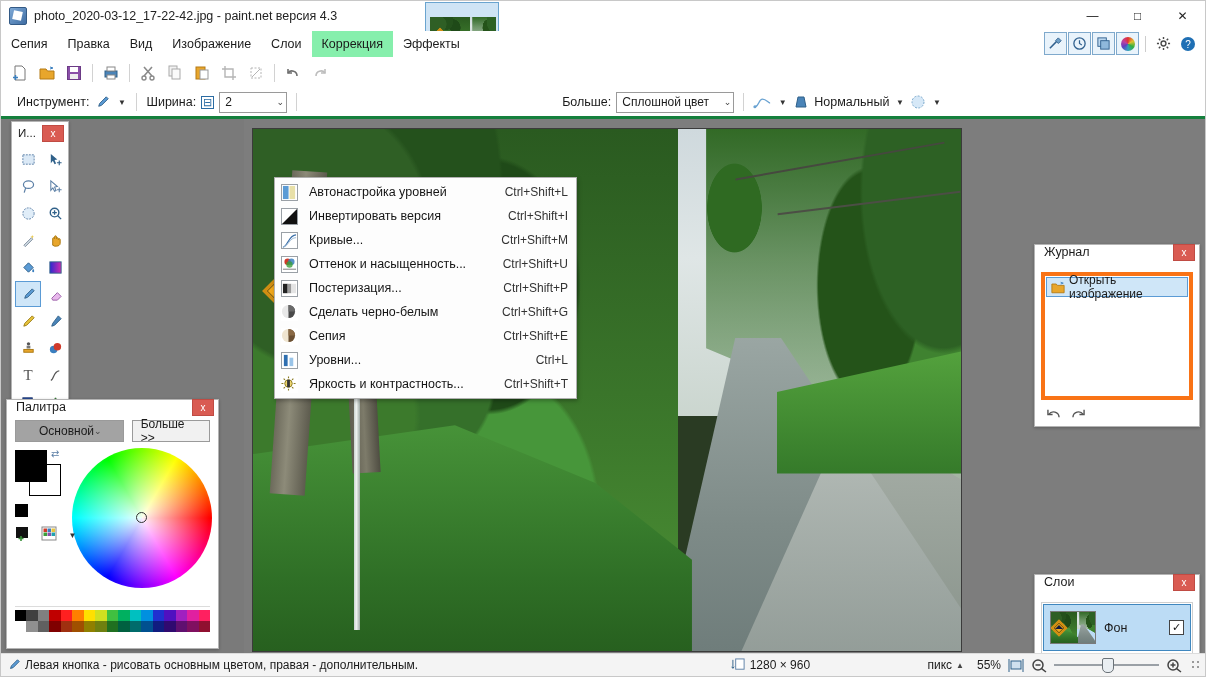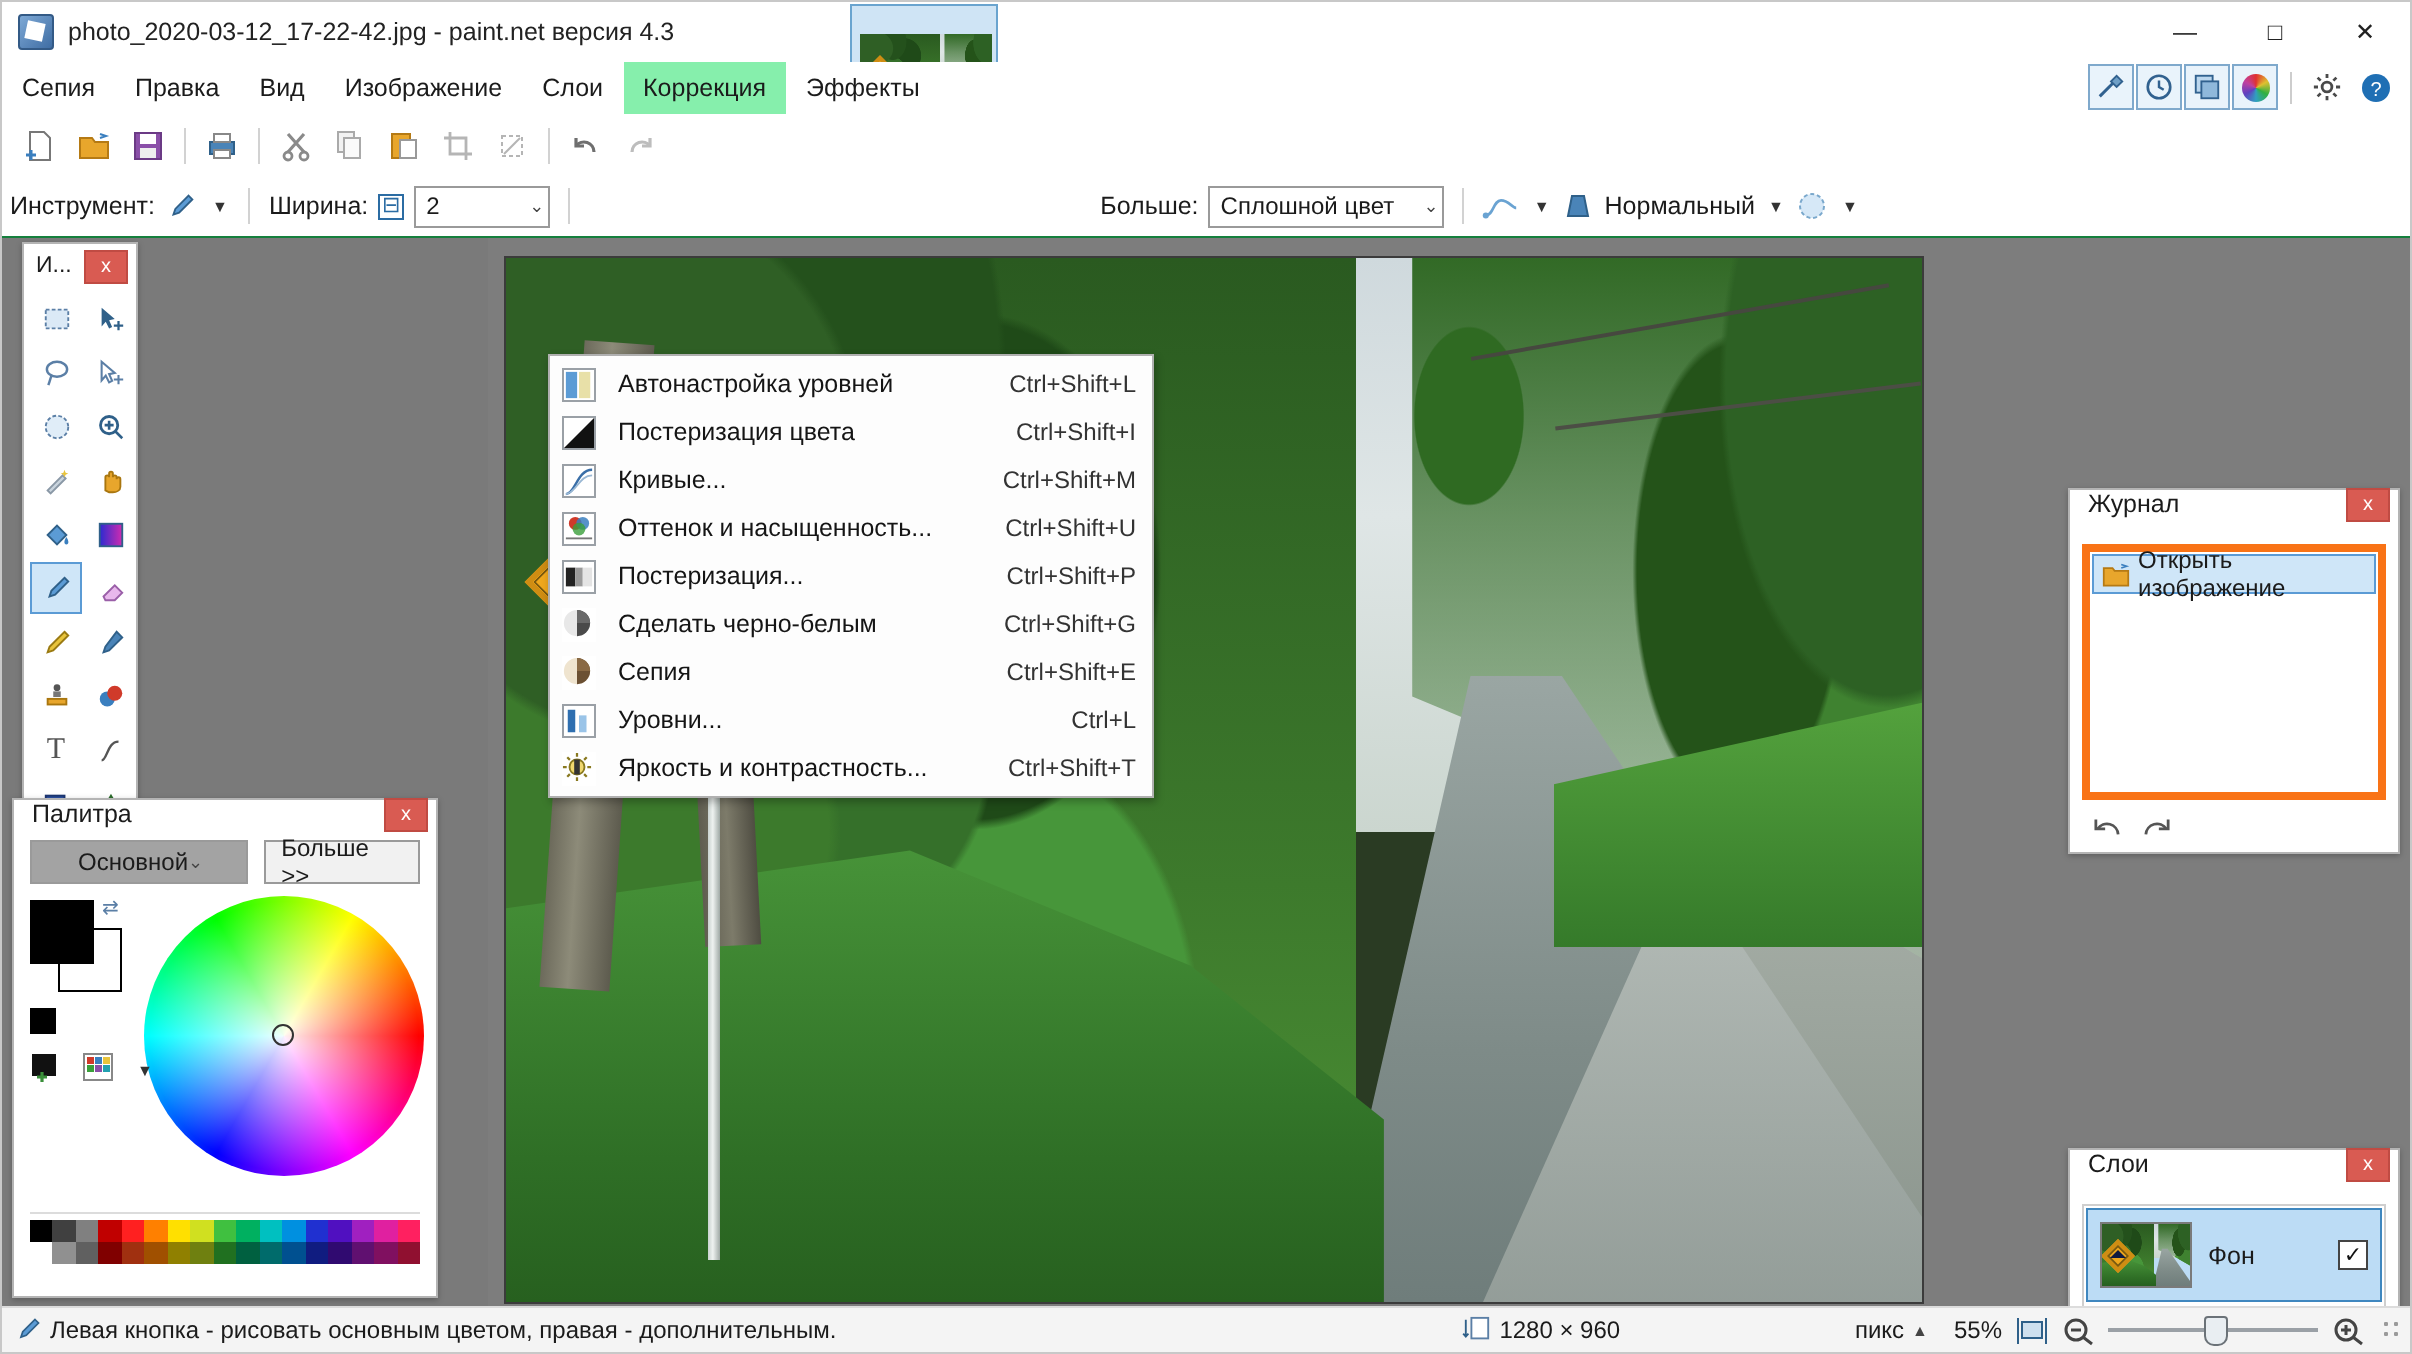--- a/index.html
+++ b/index.html
@@ -80,21 +80,21 @@
   .toolbar1 {
     height:31px; flex:0 0 31px; display:flex; align-items:center;
     background:#ffffff; padding-left:6px; gap:1px; position:relative;
   }
   .tbtn { width:26px;height:26px; display:flex;align-items:center;justify-content:center; }
   .tsep { width:1px;height:18px;background:#d2d2d2;margin:0 4px; }
 
   
   .toolbar2 {
     height:31px; flex:0 0 31px; display:flex; align-items:center;
-    background:#ffffff; padding-left:4px; gap:5px; border-bottom:1px solid #15803d;
+    background:#ffffff; padding-left:16px; gap:5px; border-bottom:3px solid #15803d;
     position:relative; font-size:12.5px;
   }
   .tb-label { color:#1b1b1b; white-space:nowrap; }
   .combo {
     height:21px; border:1px solid #9a9a9a; background:#fff;
     display:flex;align-items:center; padding:0 2px 0 5px; font-size:12px;
     min-width:58px; justify-content:space-between; gap:6px;
   }
   .combo .cv{ white-space:nowrap; }
   .caret { color:#444; font-size:9px; }
@@ -877,21 +877,21 @@
         <span class="dd-label">Автонастройка уровней</span>
         <span class="dd-key">Ctrl+Shift+L</span>
       </div>
       <div class="dd-item">
         <span class="dd-ico">
             <svg width="15" height="15" viewBox="0 0 16 16">
               <rect width="16" height="16" fill="#fff"></rect>
               <path d="M0 16 16 0v16z" fill="#111"></path>
             </svg>
           </span>
-        <span class="dd-label">Постеризация цвета</span>
+        <span class="dd-label">Инвертировать версия</span>
         <span class="dd-key">Ctrl+Shift+I</span>
       </div>
       <div class="dd-item">
         <span class="dd-ico">
             <svg width="15" height="15" viewBox="0 0 16 16">
               <path d="M1 15C6 15 7 2 15 2" fill="none" stroke="#3a6fa8" stroke-width="1.3"></path>
               <path d="M1 15C7 14 8 5 15 5" fill="none" stroke="#9ab8d4" stroke-width="1"></path>
             </svg>
           </span>
         <span class="dd-label">Кривые...</span>

